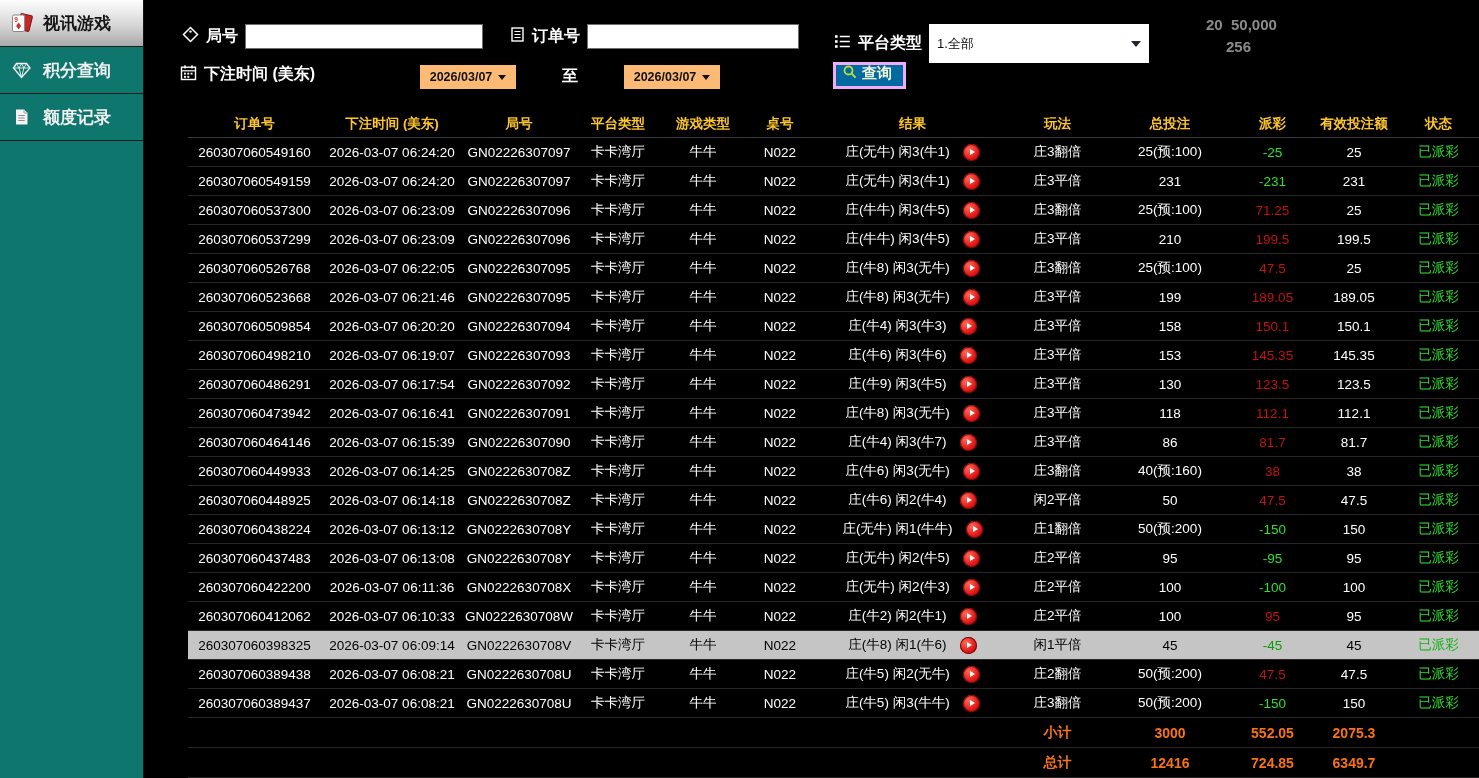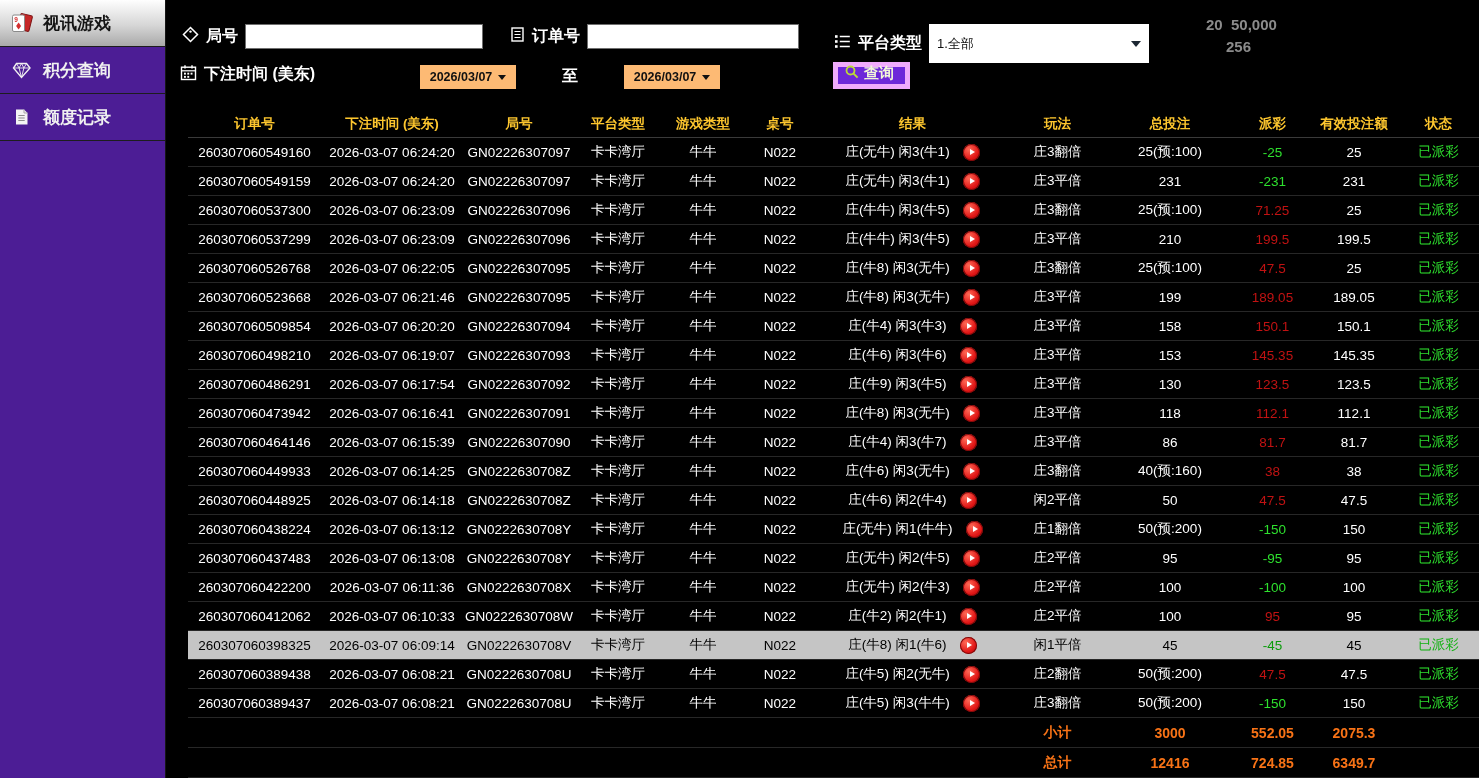--- a/index.html
+++ b/index.html
@@ -6,22 +6,22 @@
   html, body { width: 1479px; height: 778px; }
   body {
     position: relative;
     background: #000;
     overflow: hidden;
     font-family: "Liberation Sans", "DejaVu Sans", sans-serif;
   }
 
   
   #sidebar {
-    position: absolute; left: 0; top: 0; width: 166px; height: 778px;
-    background: #4c1d95; border-right: 1px solid #161616; z-index: 3;
+    position: absolute; left: 0; top: 0; width: 144px; height: 778px;
+    background: #0f766e; border-right: 1px solid #161616; z-index: 3;
   }
   .side-item {
     height: 47px; display: flex; align-items: center; gap: 9px;
     padding-left: 9px; color: #f0f0f0; font-size: 17px; font-weight: bold;
     border-bottom: 1px solid #1d1d1d; cursor: pointer; white-space: nowrap;
   }
   .side-item.active {
     background: linear-gradient(180deg, #fefefe 0%, #d6d6d6 55%, #a9a9a9 100%);
     color: #141414;
   }
@@ -40,21 +40,21 @@
   .sel-caret { width: 0; height: 0; border-left: 5px solid transparent; border-right: 5px solid transparent; border-top: 6px solid #1c2733; }
   .datebox {
     width: 96px; height: 24px; background: #fdba74; display: flex; align-items: center;
     justify-content: center; gap: 6px; font-size: 12.5px; font-weight: bold; color: #111; cursor: pointer;
   }
   .date-caret { width: 0; height: 0; border-left: 4.5px solid transparent; border-right: 4.5px solid transparent; border-top: 5.5px solid #111; }
   .to-label { position: absolute; color: #fff; font-weight: bold; font-size: 16px; }
   .query-btn {
     position: absolute; left: 667px; top: 62px; height: 27px; padding: 0 11px 4px 7px;
     display: flex; align-items: center; gap: 5px;
-    background: #6d28d9; border: 5px solid #f0abfc; color: #f2f7d8;
+    background: #0369a1; border: 3px solid #f0abfc; color: #f2f7d8;
     font-size: 15px; font-weight: bold; cursor: pointer;
   }
 
   
   .artifact { position: absolute; color: #8b8b8b; font-size: 15px; white-space: pre; z-index: 1; font-weight: bold; }
   #art1 { left: 1206px; top: 16px; }
   #art2 { left: 1226px; top: 38px; }
 
   
   #table { position: absolute; left: 188px; top: 110px; width: 1291px; z-index: 2; }

